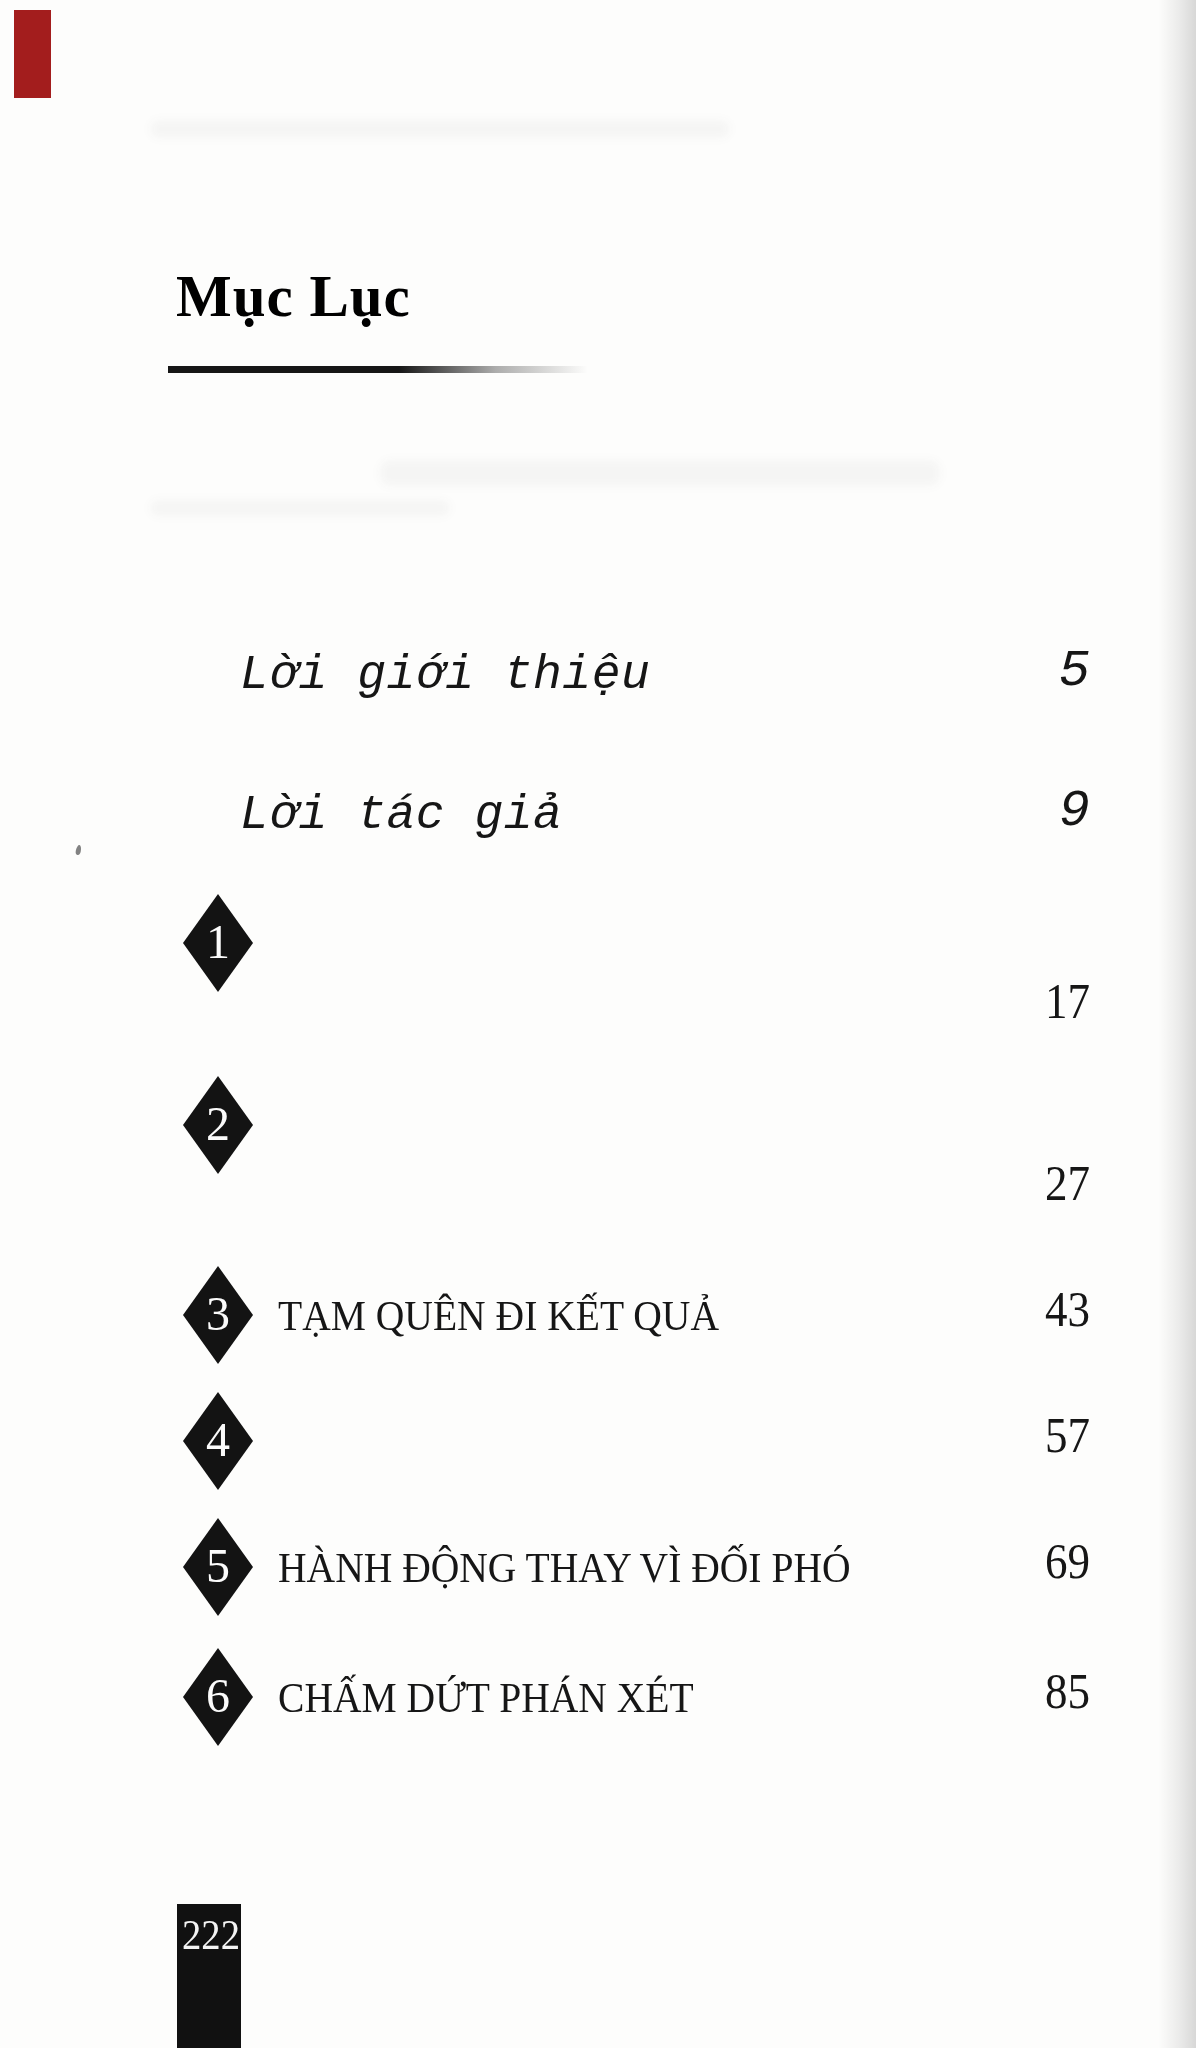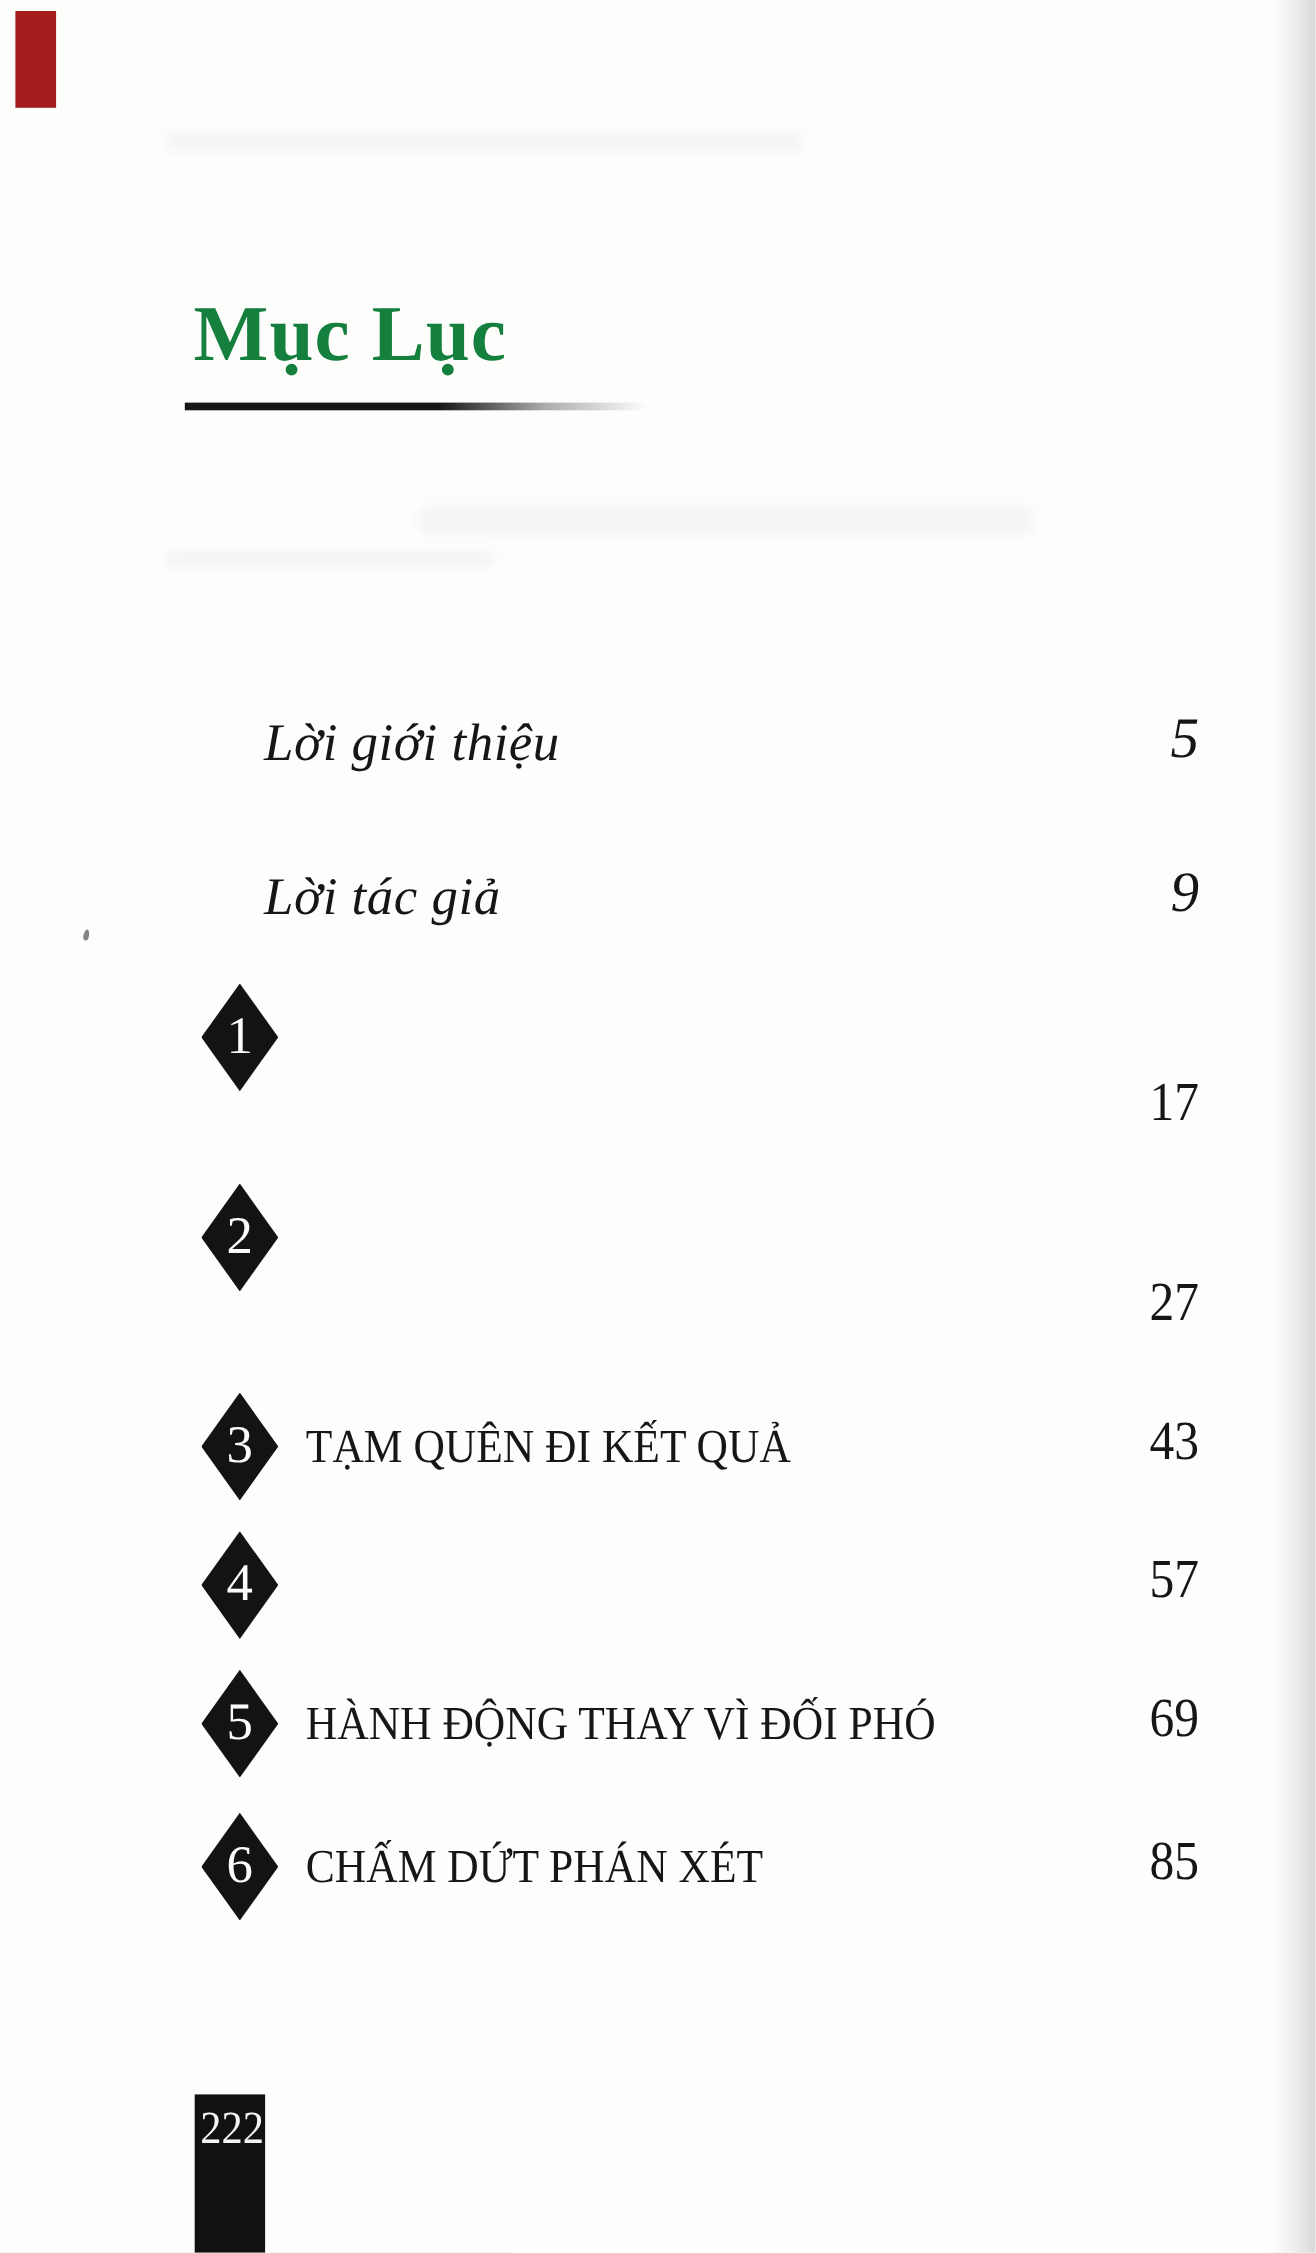--- a/index.html
+++ b/index.html
@@ -26,32 +26,32 @@
   .smudge { position:absolute; background:rgba(60,60,60,0.04); filter:blur(4px); border-radius:10px; }
   .smudge.s1 { left:150px; top:120px;  width:580px; height:18px; }
   .smudge.s2 { left:380px; top:460px;  width:560px; height:26px; }
   .smudge.s3 { left:150px; top:500px;  width:300px; height:16px; }
   .speck { position:absolute; width:5px; height:10px; background:rgba(30,30,30,0.55); border-radius:50% 50% 50% 50%/60% 60% 40% 40%; }
   .speck.apostrophe { left:76px; top:845px; transform:rotate(12deg); }
 
   
   .title {
     position:absolute; left:176px; top:262px; margin:0;
-    font-size:72px; font-weight:bold; letter-spacing:1px;
-    color:#15803d;
+    font-size:59px; font-weight:bold; letter-spacing:1px;
+    color:#000000;
   }
   .title-underline {
     position:absolute; left:168px; top:366px; width:420px; height:7px;
     background:linear-gradient(to right, #161616 0%, #161616 55%, rgba(22,22,22,0.35) 78%, rgba(22,22,22,0) 100%);
   }
 
   
   .fm-row {
     position:absolute; left:240px; right:106px;
-    display:flex; justify-content:space-between; align-items:flex-start;
+    display:flex; justify-content:space-between; align-items:flex-start;font-family:Liberation Mono, monospace;
   }
   .fm-row.fm1 { top:648px; }
   .fm-row.fm2 { top:788px;text-align:right; }
   .fm-label { font-style:italic; font-size:48px; letter-spacing:0.5px; }
   .fm-page  { font-style:italic; font-size:52px; line-height:1; transform:translateY(-2px); }
 
   
   .ch-row { position:absolute; left:0; right:106px; }
   .ch-row.e1 { top:910px; }
   .ch-row.e2 { top:1092px; }

